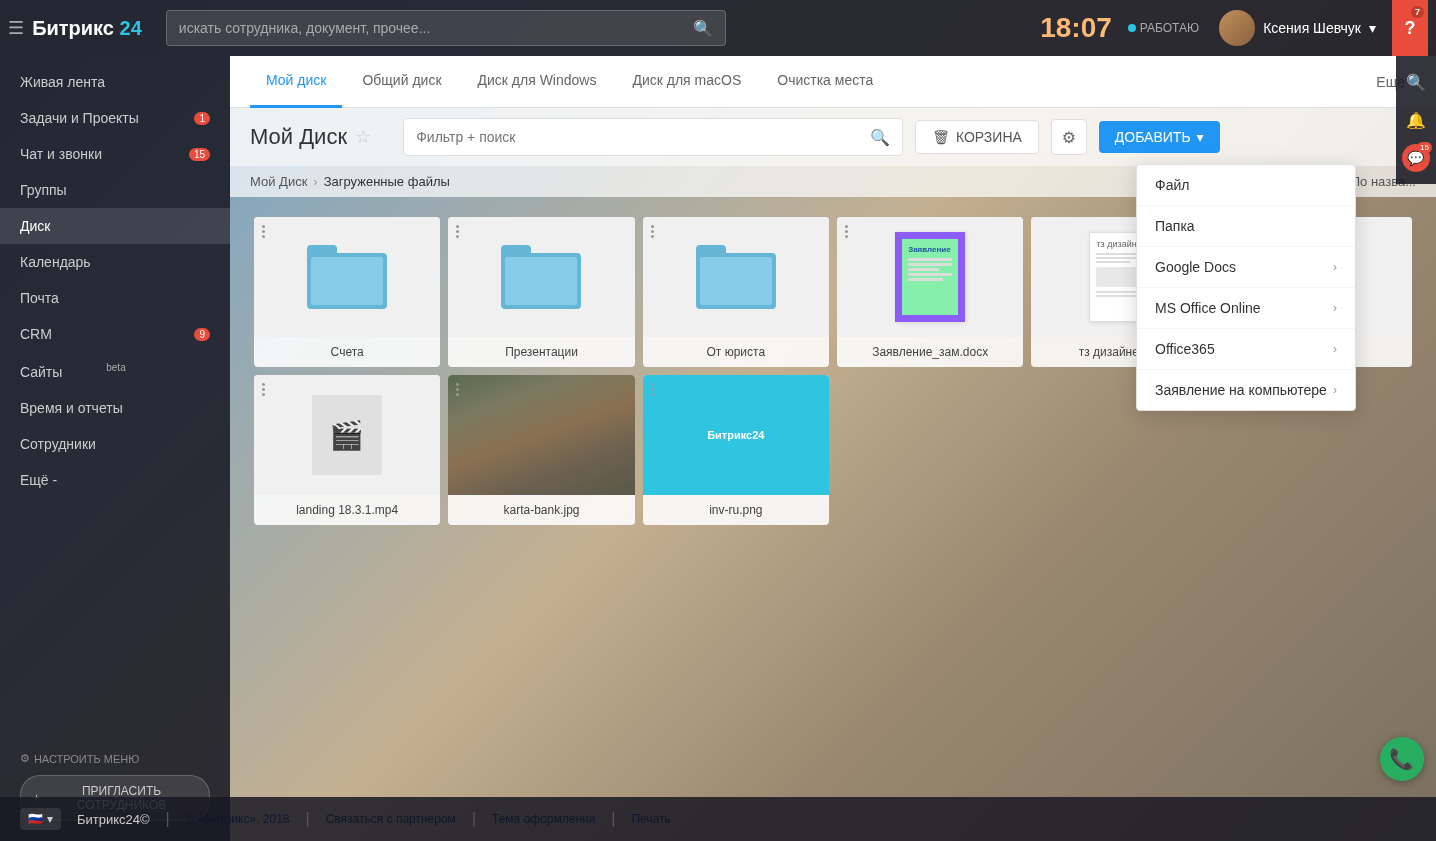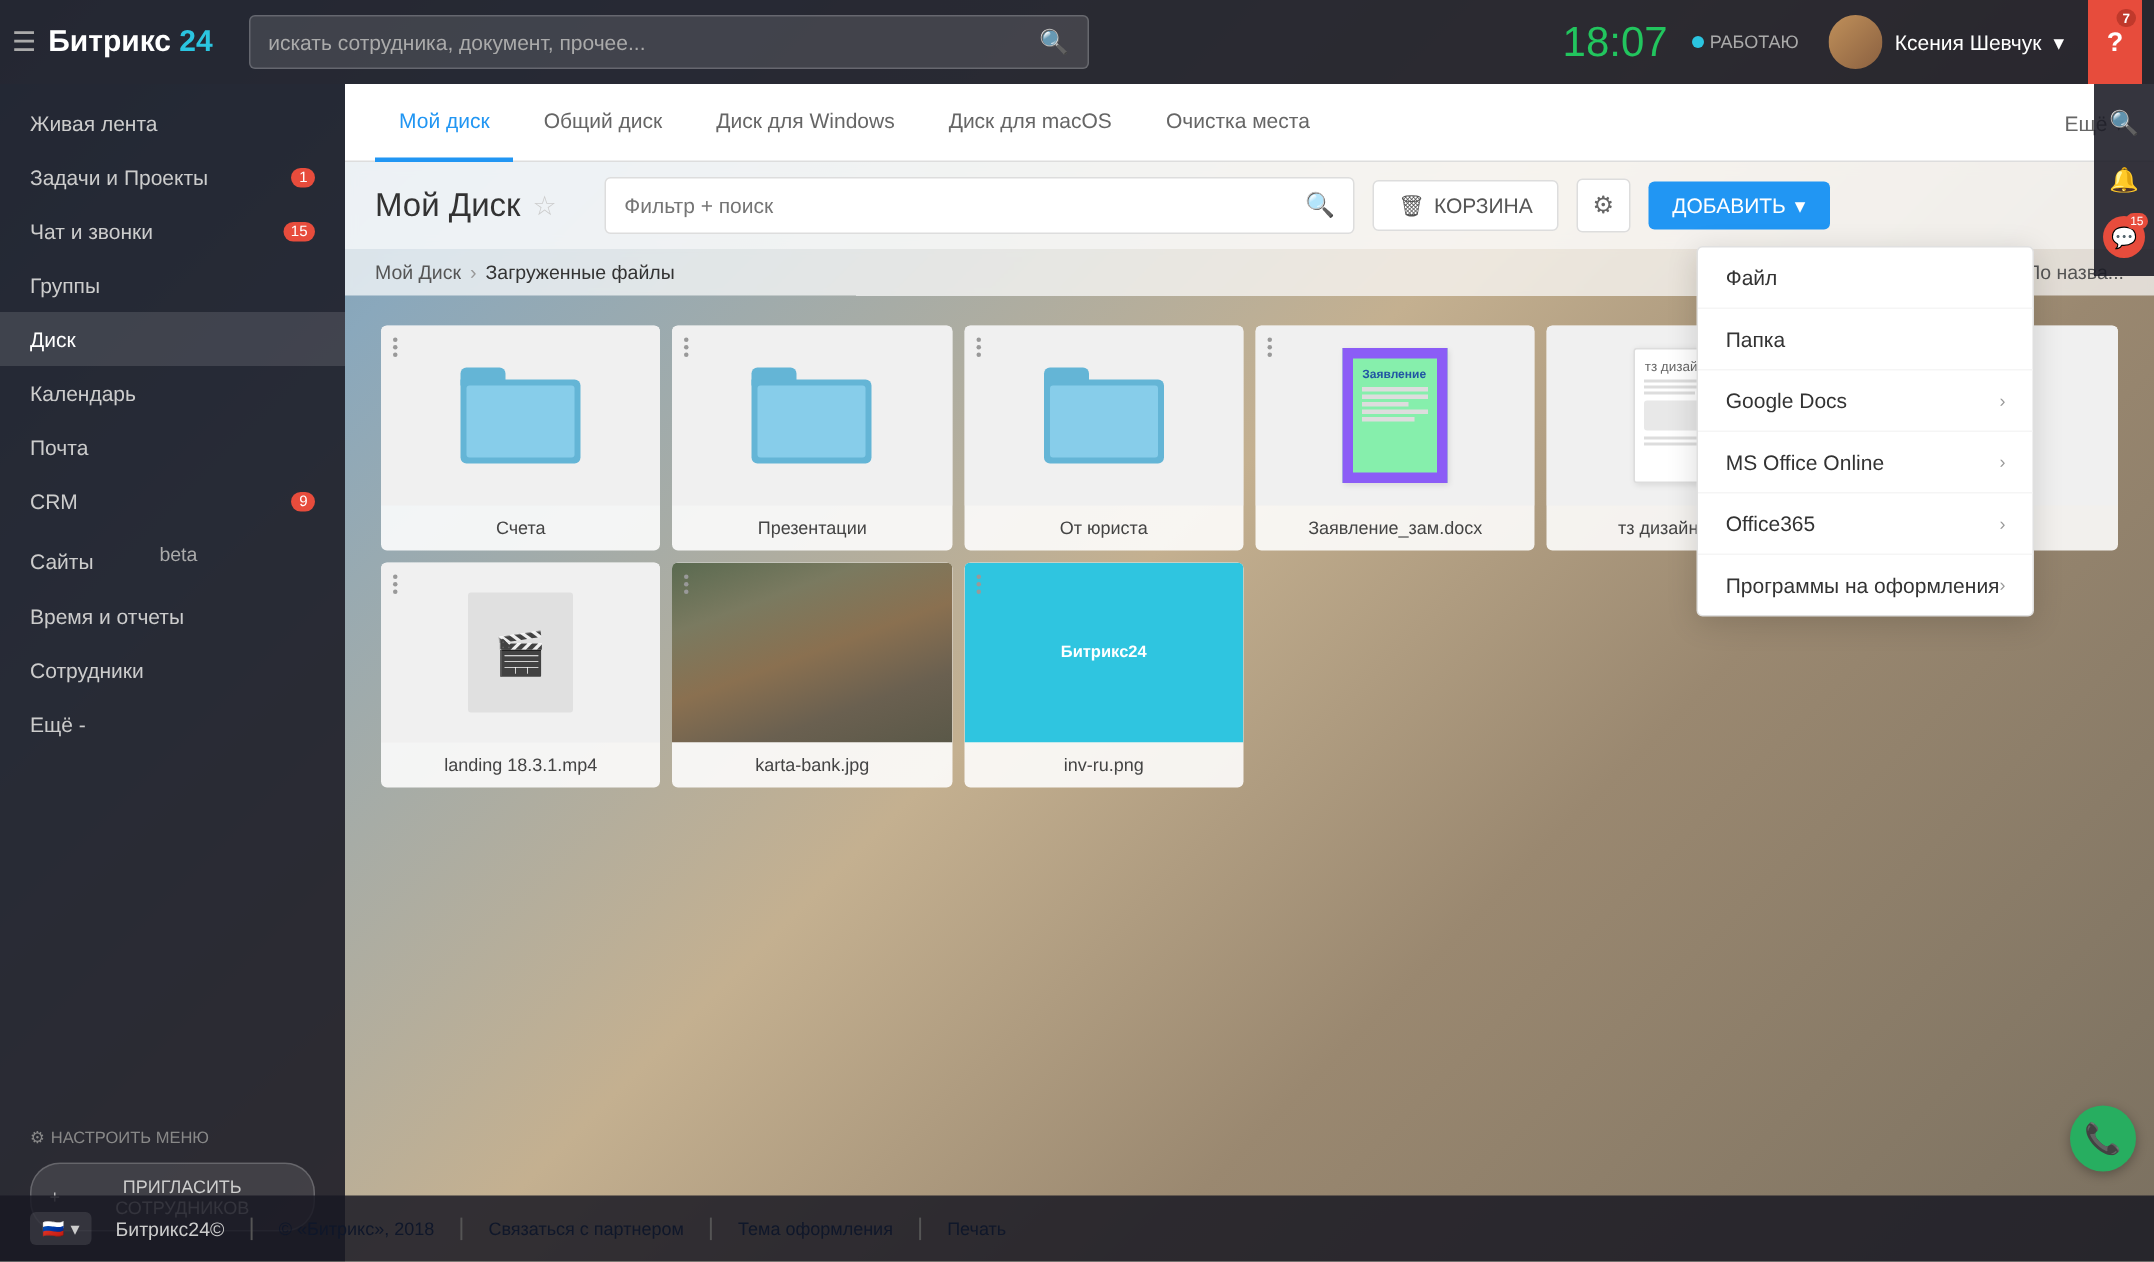--- a/index.html
+++ b/index.html
@@ -26,21 +26,21 @@
     .topbar-search {
       flex: 1; max-width: 560px;
       background: rgba(255,255,255,0.12); border: 1px solid rgba(255,255,255,0.2);
       border-radius: 4px; display: flex; align-items: center; padding: 0 12px; height: 36px;
     }
     .topbar-search input {
       background: transparent; border: none; outline: none; color: #ddd; flex: 1; font-size: 14px;
     }
     .topbar-search input::placeholder { color: #aaa; }
     .topbar-search-icon { color: #aaa; font-size: 16px; }
-    .topbar-time { color: #22c55e; font-size: 28px; font-weight: 400; margin-left: auto; margin-right: 16px; }
+    .topbar-time { color: #fdba74; font-size: 28px; font-weight: 700; margin-left: auto; margin-right: 16px; }
     .topbar-status { color: #aaa; font-size: 12px; display: flex; align-items: center; gap: 4px; margin-right: 20px; }
     .topbar-status-dot { width: 8px; height: 8px; background: #2bc5e0; border-radius: 50%; }
     .topbar-user { display: flex; align-items: center; gap: 8px; color: #fff; font-size: 14px; cursor: pointer; margin-right: 16px; }
     .topbar-avatar { width: 36px; height: 36px; border-radius: 50%; background: #888; overflow: hidden; }
     .topbar-avatar-img { width: 100%; height: 100%; background: linear-gradient(135deg, #c0905a, #8a6040); }
     .topbar-help {
       width: 36px; height: 56px; background: #e74c3c; display: flex; align-items: center; justify-content: center;
       color: #fff; font-size: 18px; font-weight: bold; position: relative; cursor: pointer;
     }
     .topbar-help-badge {
@@ -333,21 +333,21 @@
     <span>Календарь</span>
   </div>
   <div class="sidebar-item">
     <span>Почта</span>
   </div>
   <div class="sidebar-item">
     <span>CRM</span>
     <span class="sidebar-badge">9</span>
   </div>
   <div class="sidebar-item">
-    <span>Сайты <sup style="color:#aaa;font-size:13px;padding-left:40px;">beta</sup></span>
+    <span>Сайты <sup style="color:#aaa;font-size:10px;padding-left:40px;">beta</sup></span>
   </div>
   <div class="sidebar-item">
     <span>Время и отчеты</span>
   </div>
   <div class="sidebar-item">
     <span>Сотрудники</span>
   </div>
   <div class="sidebar-item">
     <span>Ещё -</span>
   </div>
@@ -571,21 +571,21 @@
     </div>
     <div class="dropdown-item">
       <span>MS Office Online</span>
       <span class="dropdown-item-arrow">›</span>
     </div>
     <div class="dropdown-item">
       <span>Office365</span>
       <span class="dropdown-item-arrow">›</span>
     </div>
     <div class="dropdown-item">
-      <span>Программы на оформления</span>
+      <span>Заявление на компьютере</span>
       <span class="dropdown-item-arrow">›</span>
     </div>
   </div>
 
 </div>
 
 <div class="footer">
   <div class="footer-flag">
     <span>🇷🇺</span>
     <span>▾</span>

